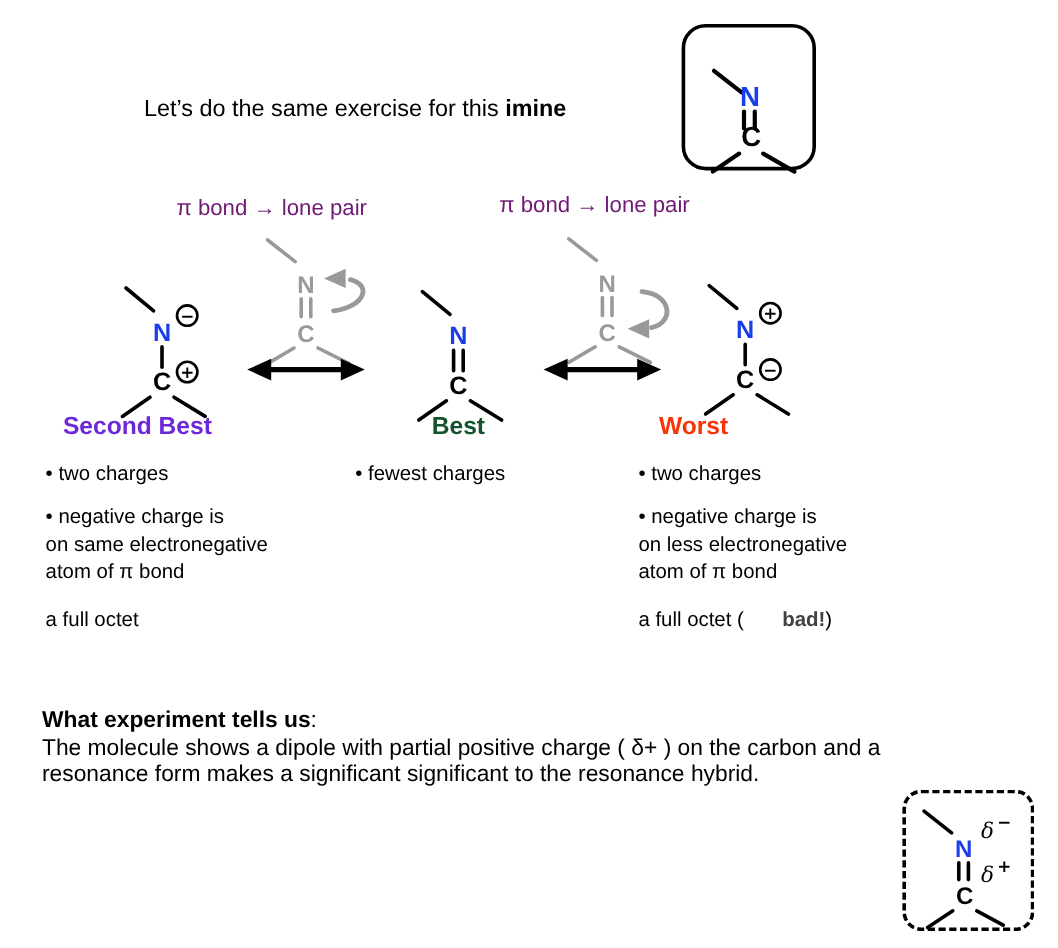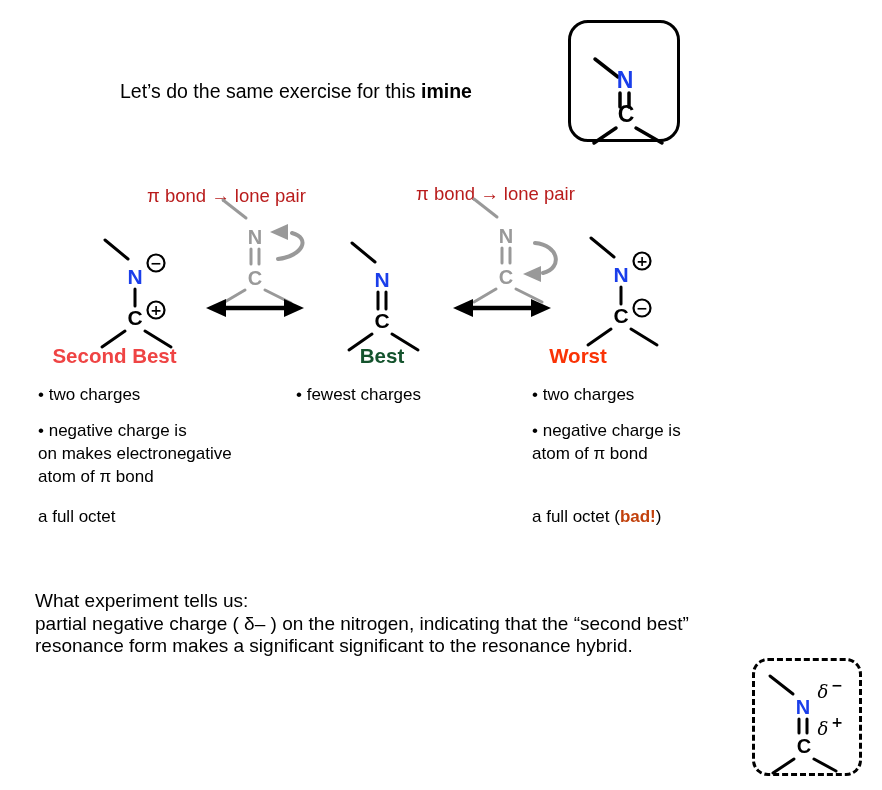--- a/index.html
+++ b/index.html
@@ -4,29 +4,29 @@
 <style>
   html, body { margin: 0; padding: 0; background: #ffffff; }
   #canvas {
     position: relative; width: 882px; height: 790px; background: #ffffff;
     font-family: "Liberation Sans", sans-serif; color: #000;
     overflow: hidden;
   }
   .abs { position: absolute; }
   .title { font-size: 19.5px; color: #000; white-space: nowrap; }
   .title b { font-weight: bold; text-align: right; }
-  .pi-label { font-size: 18.5px; color: #b91c1c; white-space: nowrap; margin-top: 23px; }
+  .pi-label { font-size: 18.5px; color: #701a75; white-space: nowrap; }
   .struct-label { font-size: 20.5px; font-weight: bold; text-align: center; white-space: nowrap; }
-  .lbl-blue  { color: #ef4444; }
+  .lbl-blue  { color: #6d28d9; }
   .lbl-green { color: #14532d; }
   .lbl-red   { color: #fa3306; }
   .bullet { font-size: 17px; line-height: 23px; color: #000; white-space: nowrap; }
   .experiment { font-size: 19px; line-height: 22.5px; color: #000; white-space: nowrap; }
-  .experiment .hd { font-weight: normal; }
-  .bad { color: #c2410c; font-weight: bold; }
+  .experiment .hd { font-weight: bold; }
+  .bad { color: #404040; font-weight: bold; margin-left: 32px; }
   .molecule-box {
     border: 3.5px solid #000; border-radius: 20px; box-sizing: border-box;
   }
   .dipole-box {
     border: 3px dashed #000; border-radius: 16px; box-sizing: border-box;
   }
   svg { display: block; overflow: visible; }
   svg line, svg path { stroke-linecap: round; }
   .bond  { stroke: #000; stroke-width: 3; fill: none; }
   .bond-thick { stroke: #000; stroke-width: 3.5; fill: none; }
@@ -142,41 +142,42 @@
     <line class="bond" x1="59" y1="105" x2="85" y2="121"></line>
   </svg>
 
   <div class="abs struct-label lbl-blue" style="left:42px;  top:344px; width:145px;">Second Best</div>
   <div class="abs struct-label lbl-green" style="left:332px; top:344px; width:100px;">Best</div>
   <div class="abs struct-label lbl-red" style="left:523px; top:344px; width:110px;">Worst</div>
 
   <div class="abs bullet" style="left:38px; top:383px;">• two charges</div>
   <div class="abs bullet" style="left:38px; top:419px;">
     <div>• negative charge is</div>
-    <div>on makes electronegative</div>
+    <div>on same electronegative</div>
     <div>atom of π bond</div>
   </div>
   <div class="abs bullet" style="left:38px; top:505px;">
     <div>a full octet</div>
   </div>
 
   <div class="abs bullet" style="left:296px; top:383px;">• fewest charges</div>
 
   <div class="abs bullet" style="left:532px; top:383px;">• two charges</div>
   <div class="abs bullet" style="left:532px; top:419px;">
     <div>• negative charge is</div>
+    <div>on less electronegative</div>
     <div>atom of π bond</div>
   </div>
   <div class="abs bullet" style="left:532px; top:505px;">
     <div><span>a full octet (</span><span class="bad">bad!</span><span>)</span></div>
   </div>
 
   <div class="abs experiment" style="left:35px; top:590px;">
     <div><span class="hd">What experiment tells us</span><span>:</span></div>
-    <div>partial negative charge  ( δ– ) on the nitrogen, indicating that the “second best”</div>
+    <div>The molecule shows a dipole with partial positive charge  ( δ+ ) on the carbon and a</div>
     <div>resonance form makes a significant significant to the resonance hybrid.</div>
   </div>
 
   <div class="abs dipole-box" style="left:752px; top:658px; width:110px; height:118px;">
     <svg width="110" height="118" viewBox="0 0 110 118">
       <line class="bond" x1="15" y1="15" x2="38" y2="33"></line>
       <text class="atom atom-n atom-sm" x="48" y="53">N</text>
       <line class="bond" x1="44" y1="58" x2="44" y2="72"></line>
       <line class="bond" x1="52" y1="58" x2="52" y2="72"></line>
       <text class="atom atom-c atom-sm" x="49" y="92">C</text>

